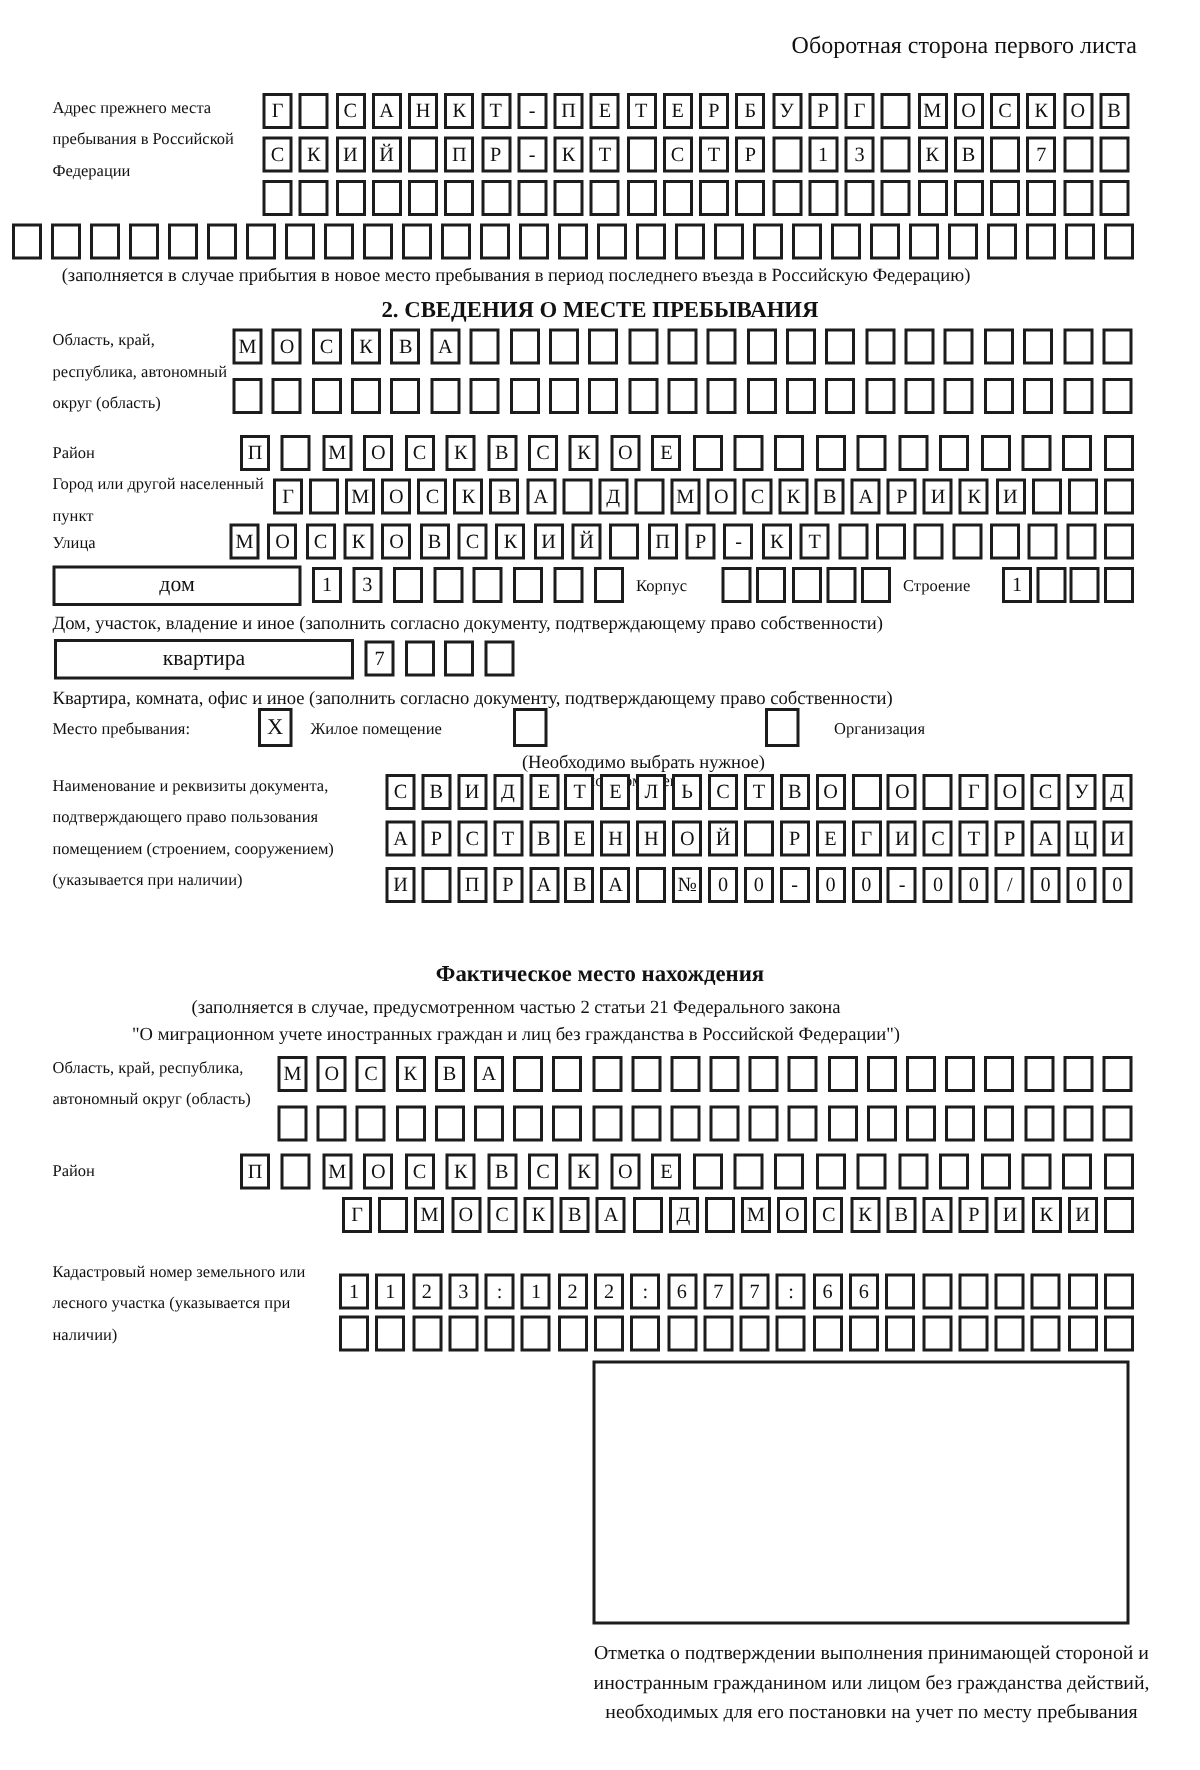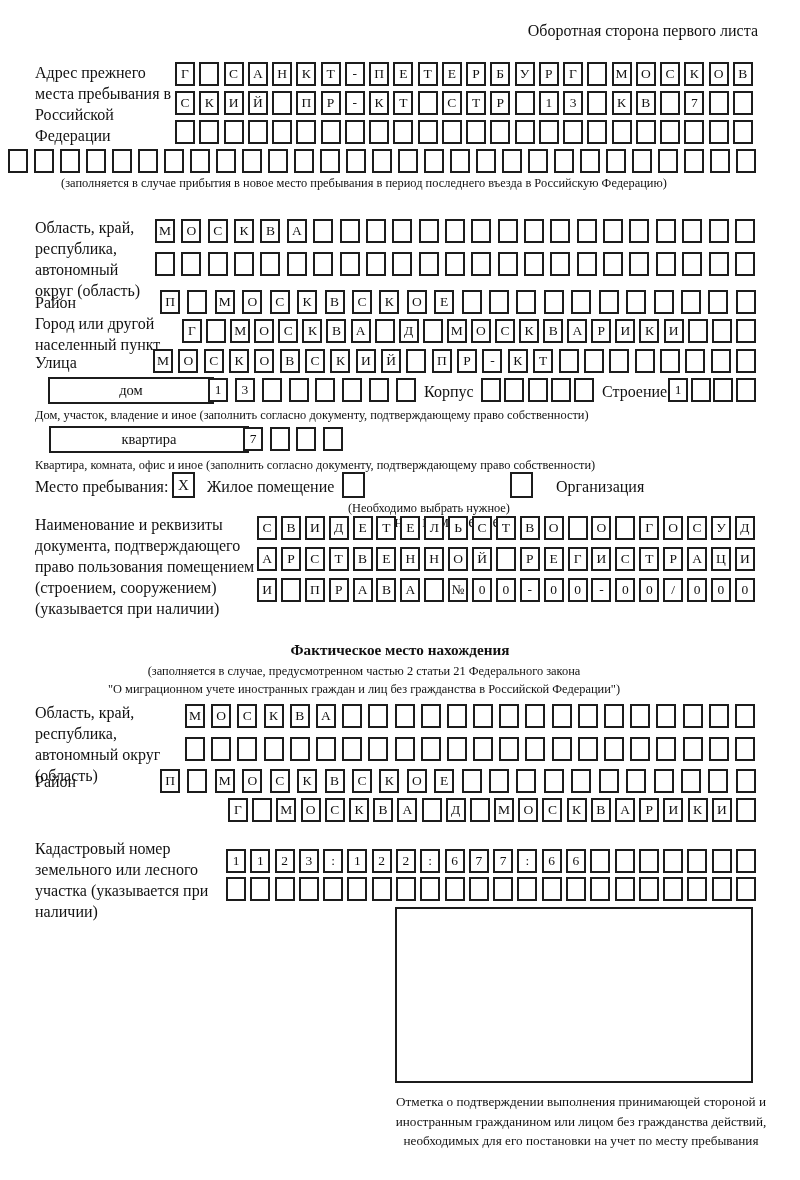--- a/index.html
+++ b/index.html
@@ -1,30 +1,30 @@
 <!DOCTYPE html>
 <html><head>
 <meta charset="utf-8">
 <style>
   * { margin:0; padding:0; box-sizing:border-box; }
   body { background:#ffffff; font-family:"Liberation Serif", serif; color:#111; }
   #form { position:relative; width:800px; height:1180px; background:#fff; overflow:hidden; }
 
-  .lbl { position:absolute; font-size:16px; line-height:21px; color:#111; }
+  .lbl { position:absolute; font-size:11px; line-height:21px; color:#111; }
   .small-note { position:absolute; font-size:12.4px; color:#111; }
-  .center { left:0; width:688px; text-align:center;margin-left:20px; }
+  .center { left:0; width:688px; text-align:center; }
   .title { position:absolute; left:0; width:800px; text-align:center; font-size:15.2px; font-weight:bold; }
 
   .cells { position:absolute; display:flex; justify-content:space-between; }
   .cell { width:20px; height:24px; border:2px solid #1c1c1c; display:inline-flex;
           align-items:center; justify-content:center; font-size:13.5px; flex:none;
           background:#fff; }
 
   .bigbox { position:absolute; height:27px; border:2px solid #1c1c1c; display:flex;
-            align-items:center; justify-content:center; font-size:14.5px; background:#fff;margin-left:13px; }
+            align-items:center; justify-content:center; font-size:14.5px; background:#fff; }
 
   .checkbox { position:absolute; width:23px; height:26px; border:2px solid #1c1c1c;
               display:flex; align-items:center; justify-content:center; font-size:15px; background:#fff; }
 
   .stamp { position:absolute; border:2px solid #1c1c1c; background:#fff; }
   .header-note { position:absolute; font-size:16px; }
 </style>
 </head>
 <body>
 
@@ -137,20 +137,21 @@
       <span class="cell"></span>
       <span class="cell"></span>
       <span class="cell"></span>
       <span class="cell"></span>
       <span class="cell"></span>
       <span class="cell"></span>
       <span class="cell"></span>
     </div>
   <div class="small-note center" style="top:176px;">(заполняется в случае прибытия в новое место пребывания в период последнего въезда в Российскую Федерацию)</div>
 
+  <div class="title" style="top:198px;">2. СВЕДЕНИЯ О МЕСТЕ ПРЕБЫВАНИЯ</div>
 
   <div class="lbl" style="left:35px; top:217px; width:125px;">Область, край, республика, автономный округ (область)</div>
   <div class="cells" style="left:155px; top:219px; width:600px;">
       <span class="cell">М</span>
       <span class="cell">О</span>
       <span class="cell">С</span>
       <span class="cell">К</span>
       <span class="cell">В</span>
       <span class="cell">А</span>
       <span class="cell"></span>

